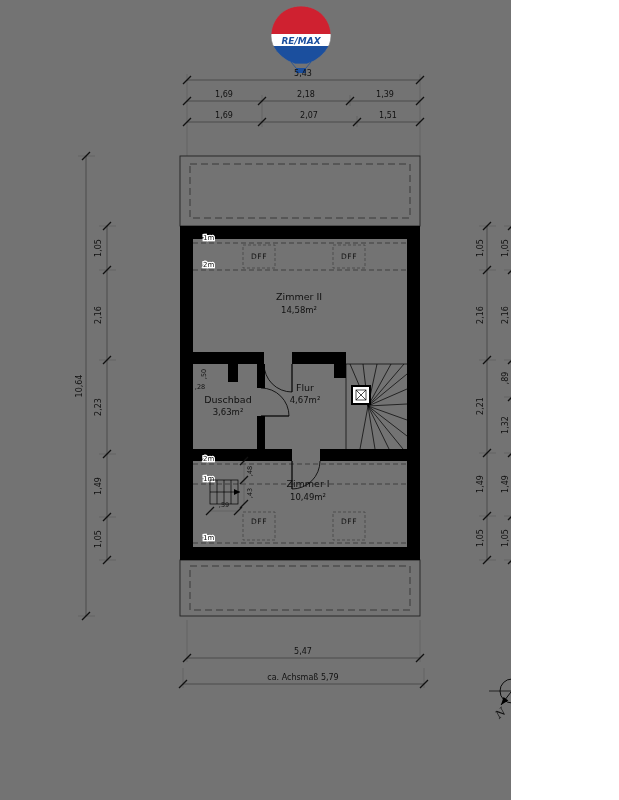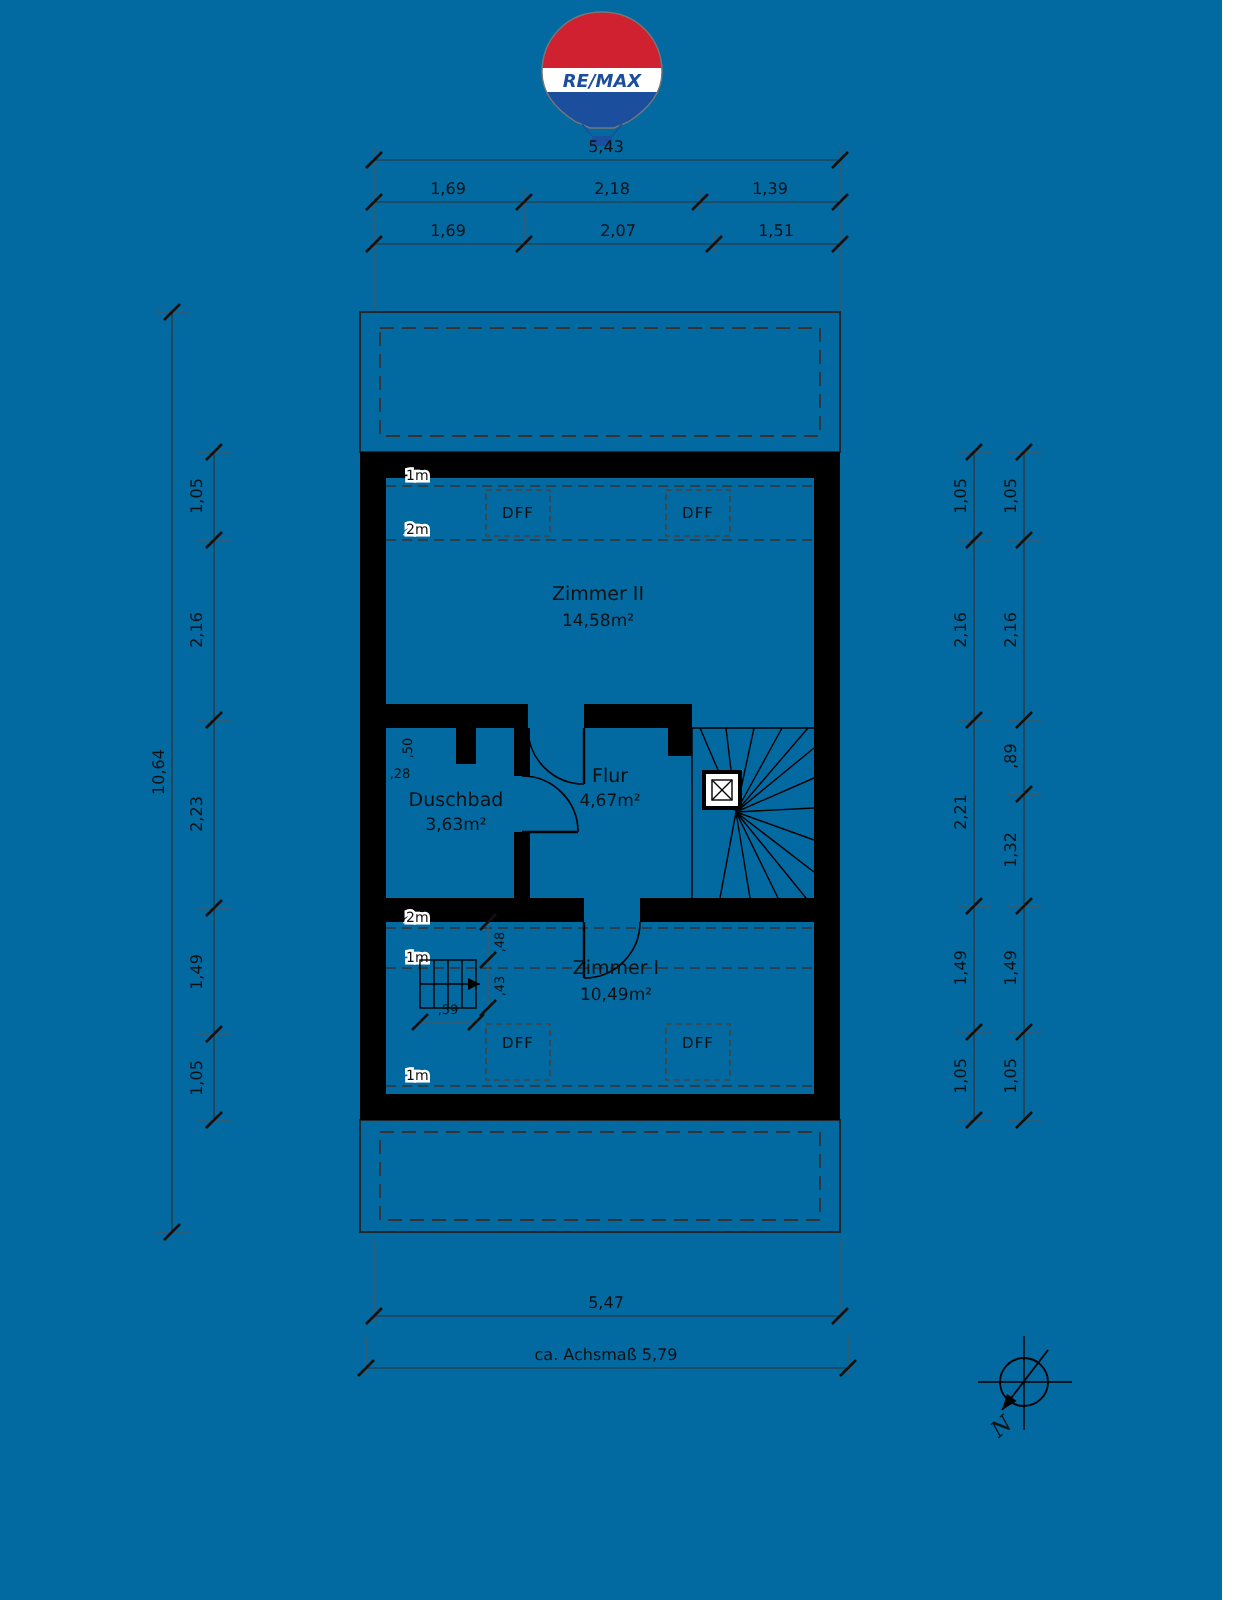--- a/index.html
+++ b/index.html
@@ -1,16 +1,16 @@
 <!DOCTYPE html>
 <html><head>
 <meta charset="utf-8">
 <style>
   html,body{margin:0;padding:0;background:#fff;}
-  .page{position:relative;width:611px;height:800px;background:#0369a1;overflow:hidden;}
+  .page{position:relative;width:511px;height:800px;background:#737373;overflow:hidden;}
   svg{display:block;}
   text{font-family:"DejaVu Sans", sans-serif;fill:#111;}
   .dim{font-size:8px;}
   .dim-s{font-size:6.5px;}
   .room{font-size:9.5px;}
   .area{font-size:8.5px;}
   .hlabel{font-size:7px;paint-order:stroke;stroke:#fff;stroke-width:2.5px;}
   .dff{font-size:7.5px;letter-spacing:.5px;}
   .axis{font-size:8px;}
   .brand{font-size:9px;font-weight:bold;font-style:italic;fill:#1b4f9e;}

